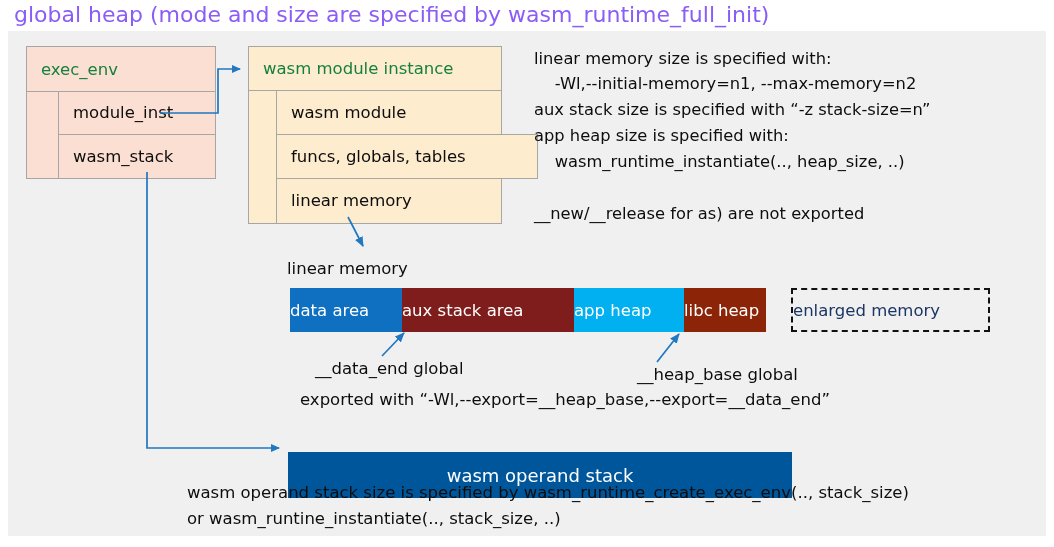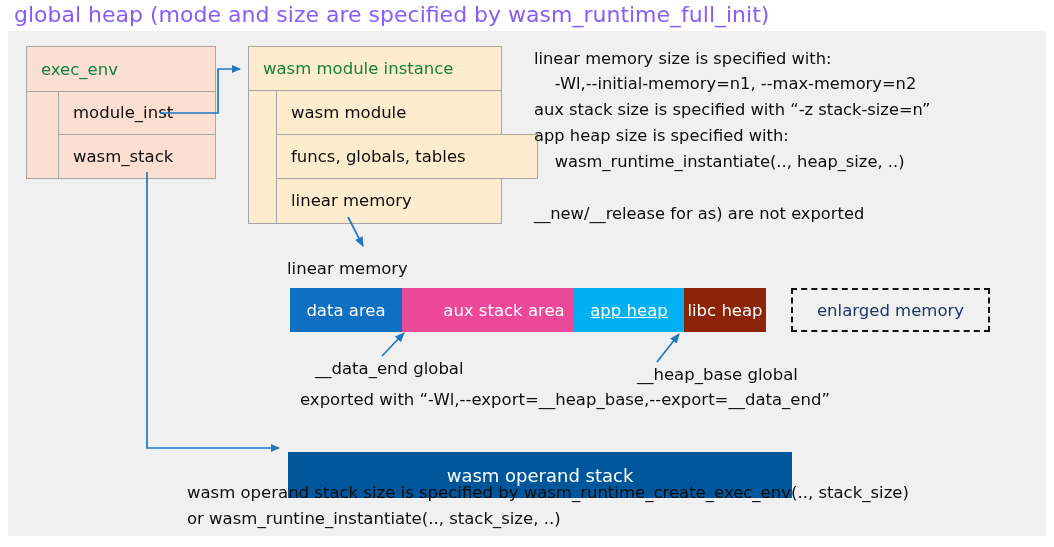--- a/index.html
+++ b/index.html
@@ -93,21 +93,21 @@
     color: #0d0d0d;
     white-space: nowrap;
   }
   .seg {
     position: absolute;
     box-sizing: border-box;
     top: 0;
     height: 100%;
     display: flex;
     align-items: center;
-    justify-content: center;
+    justify-content: flex-start;
     font-size: 16.5px;
     color: #ffffff;
     white-space: nowrap;
   }
   .seg.dashed {
     border: 2.5px dashed #111111;
     background: #f0f0f0;
     color: #1b3664;
   }
 
@@ -185,24 +185,24 @@
   <div class="desc" style="left:534px; top:123px;">app heap size is specified with:</div>
   <div class="desc" style="left:534px; top:149px;">    wasm_runtime_instantiate(.., heap_size, ..)</div>
   <div class="desc" style="left:534px; top:201px;">__new/__release for as) are not exported</div>
 
   <div class="lm-label" style="left:287px; top:259px;">linear memory</div>
 
   <div style="position:absolute; left:290px; top:288px; width:700px; height:44px;">
     <div class="seg" style="left:0px; width:112px; background:#0f6fc0;">
       <span>data area</span>
     </div>
-    <div class="seg" style="left:112px; width:204px; background:#ec4899;">
+    <div class="seg" style="left:112px; width:204px; background:#7f1d1d;">
       <span>aux stack area</span>
     </div>
-    <div class="seg" style="left:284px; width:110px; background:#00b0f0;text-decoration:underline;">
+    <div class="seg" style="left:284px; width:110px; background:#00b0f0;">
       <span>app heap</span>
     </div>
     <div class="seg" style="left:394px; width:82px; background:#8c2408;">
       <span>libc heap</span>
     </div>
     <div class="seg dashed" style="left:501px; width:199px;">
       <span>enlarged memory</span>
     </div>
   </div>
 

